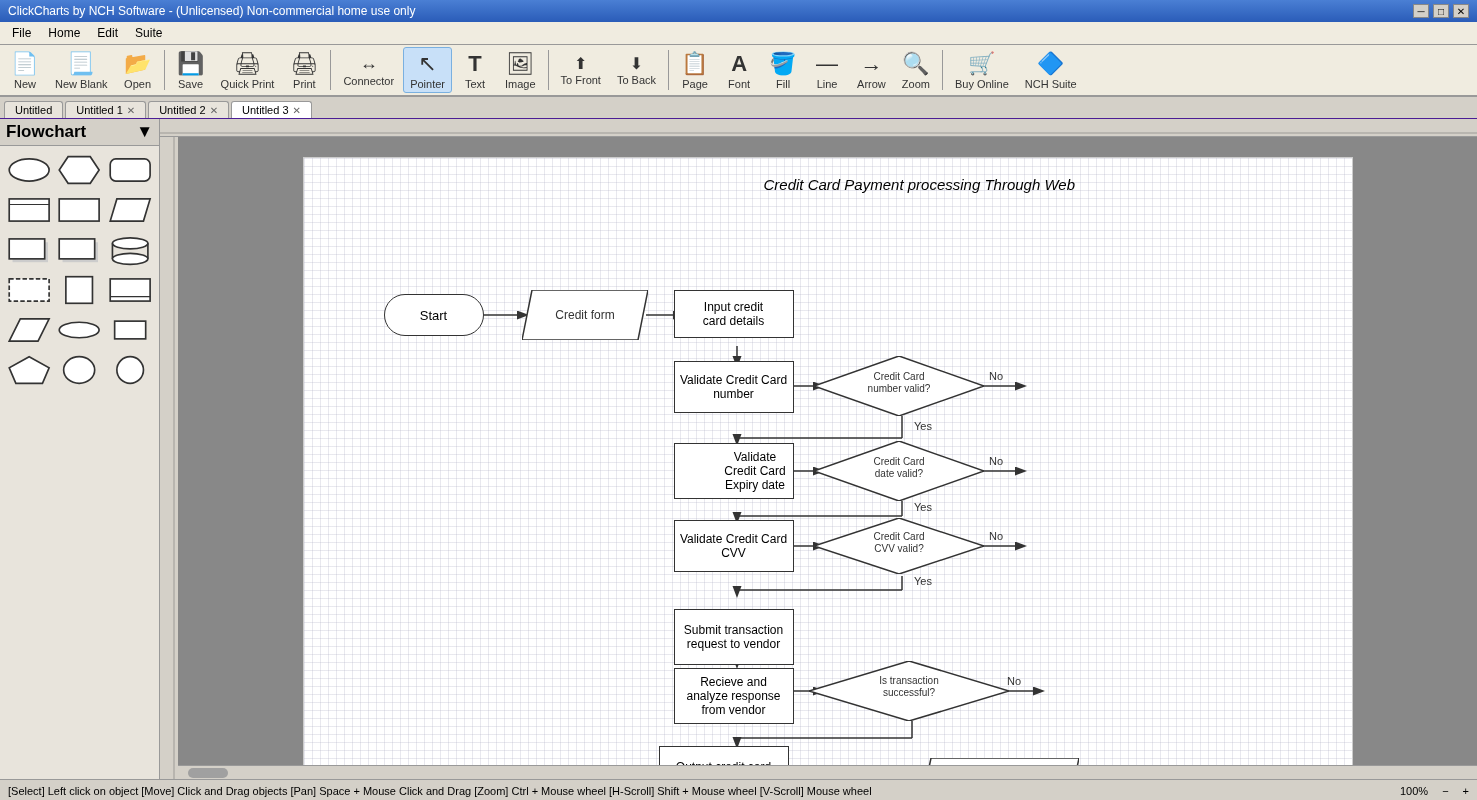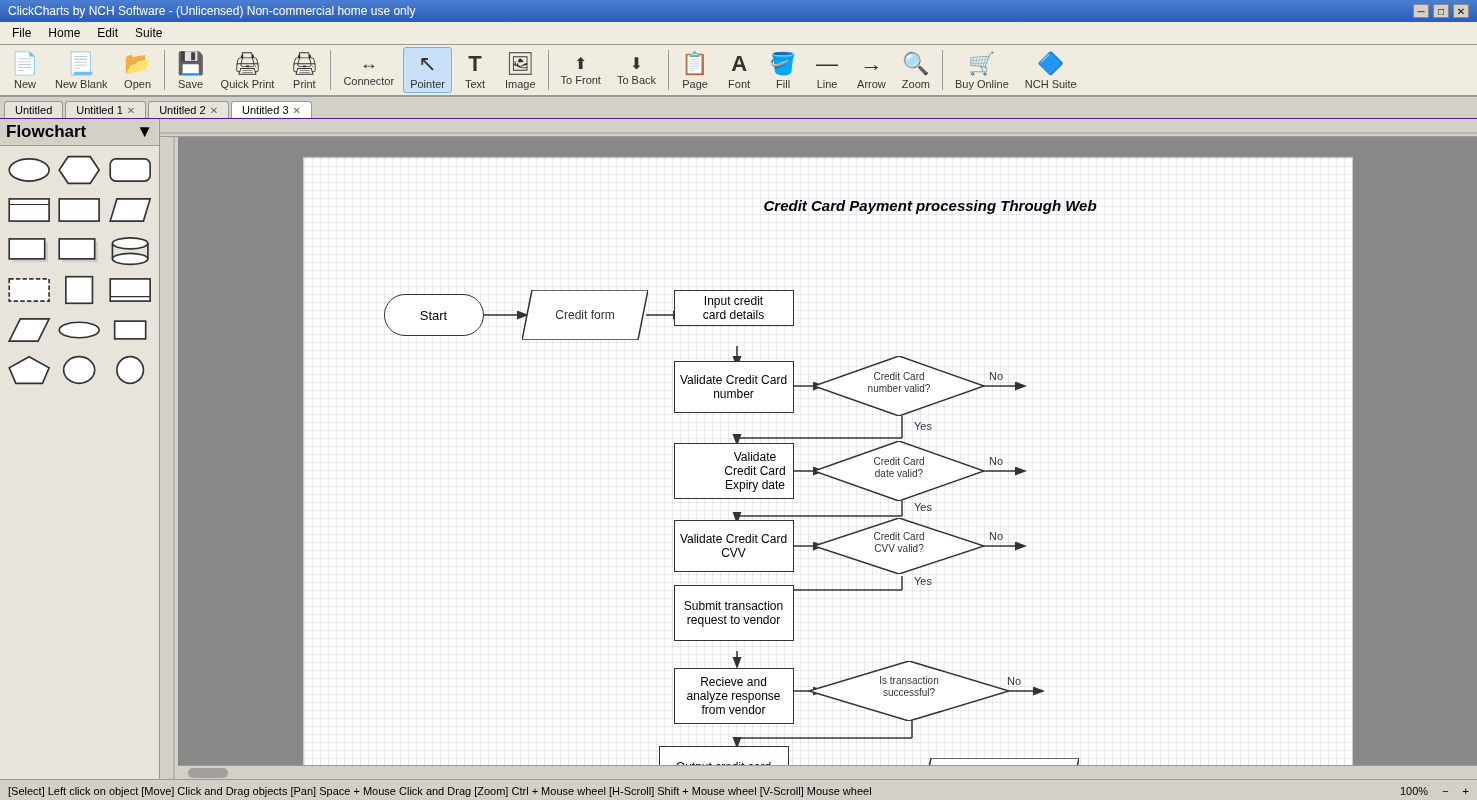--- a/index.html
+++ b/index.html
@@ -483,21 +483,21 @@
       <div id="ruler-left">
         <svg width="18" height="800">
           <rect width="18" height="800" fill="#d4d0c8"></rect>
           <line x1="14" y1="0" x2="14" y2="800" stroke="#666" stroke-width="0.5"></line>
         </svg>
       </div>
 
       <div id="canvas-scroll">
         <div id="canvas">
 
-          <div class="fc-title" style="left:460px; top:18px; font-size:15px; font-weight:bold; font-style:italic;margin-top:21px;">
+          <div class="fc-title" style="left:460px; top:18px; font-size:15px; font-weight:normal; font-style:italic;">
             <span>Credit Card Payment processing Through Web</span>
           </div>
 
           <svg style="position:absolute;top:0;left:0;width:100%;height:100%;pointer-events:none;">
 
             <line x1="180" y1="157" x2="222" y2="157" stroke="#333" stroke-width="1.5" marker-end="url(#arrow)"></line>
 
             <line x1="342" y1="157" x2="378" y2="157" stroke="#333" stroke-width="1.5" marker-end="url(#arrow)"></line>
 
             <line x1="433" y1="188" x2="433" y2="207" stroke="#333" stroke-width="1.5" marker-end="url(#arrow)"></line>
@@ -563,21 +563,21 @@
 
           <div class="fc-stadium" style="left:80px;top:136px;width:100px;height:42px;border-radius:21px;border:1.5px solid #333;">
             <span>Start</span>
           </div>
 
           <svg style="position:absolute;left:218px;top:132px;width:126px;height:50px;">
             <polygon points="10,0 126,0 116,50 0,50" fill="white" stroke="#333" stroke-width="1.5"></polygon>
             <text x="63" y="29" text-anchor="middle" font-size="12" fill="#333">Credit form</text>
           </svg>
 
-          <div class="fc-rect" style="left:370px;top:132px;width:120px;height:36px;">
+          <div class="fc-rect" style="left:370px;top:132px;width:120px;height:48px;">
             <span>Input credit<br>card details</span>
           </div>
 
           <div class="fc-rect" style="left:370px;top:203px;width:120px;height:52px;">
             <span>Validate Credit Card number</span>
           </div>
 
           <svg style="position:absolute;left:510px;top:198px;width:170px;height:60px;">
             <polygon points="85,0 170,30 85,60 0,30" fill="white" stroke="#333" stroke-width="1.5"></polygon>
             <text x="85" y="24" text-anchor="middle" font-size="10" fill="#333">Credit Card</text>
@@ -597,21 +597,21 @@
           <div class="fc-rect" style="left:370px;top:362px;width:120px;height:52px;">
             <span>Validate Credit Card CVV</span>
           </div>
 
           <svg style="position:absolute;left:510px;top:360px;width:170px;height:56px;">
             <polygon points="85,0 170,28 85,56 0,28" fill="white" stroke="#333" stroke-width="1.5"></polygon>
             <text x="85" y="22" text-anchor="middle" font-size="10" fill="#333">Credit Card</text>
             <text x="85" y="34" text-anchor="middle" font-size="10" fill="#333">CVV valid?</text>
           </svg>
 
-          <div class="fc-rect" style="left:370px;top:427px;width:120px;height:56px;">
+          <div class="fc-rect" style="left:370px;top:451px;width:120px;height:56px;">
             <span>Submit transaction request to vendor</span>
           </div>
 
           <div class="fc-rect" style="left:370px;top:510px;width:120px;height:56px;">
             <span>Recieve and analyze response from vendor</span>
           </div>
 
           <svg style="position:absolute;left:505px;top:503px;width:200px;height:60px;">
             <polygon points="100,0 200,30 100,60 0,30" fill="white" stroke="#333" stroke-width="1.5"></polygon>
             <text x="100" y="23" text-anchor="middle" font-size="10" fill="#333">Is transaction</text>

